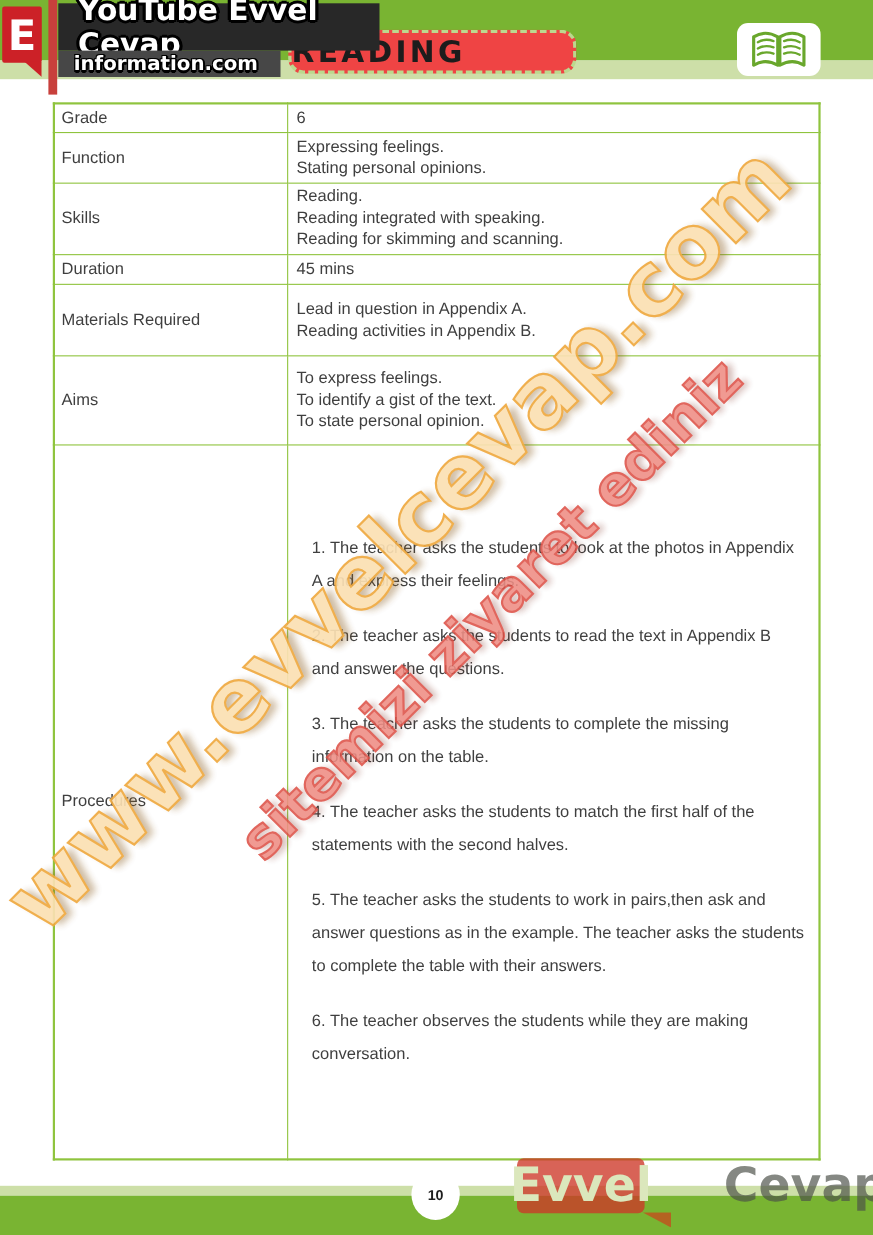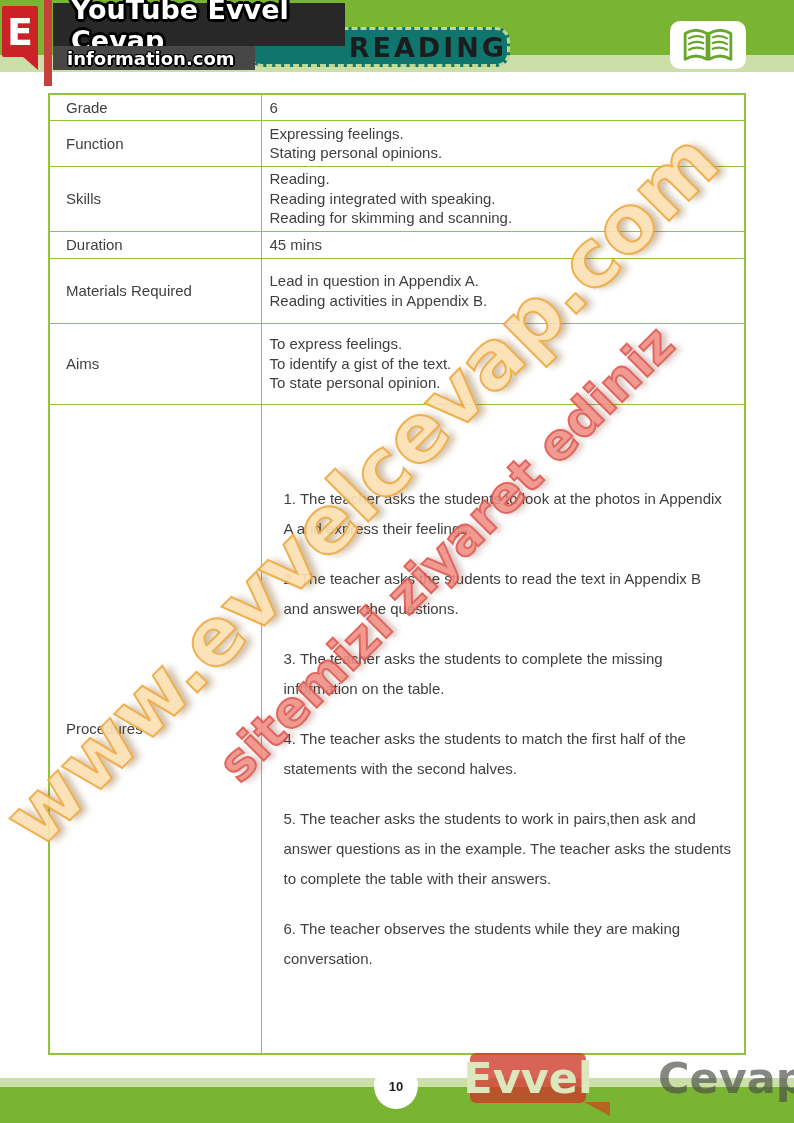--- a/index.html
+++ b/index.html
@@ -20,33 +20,33 @@
 
   .banner-dark{position:absolute;left:53px;top:3px;width:292px;height:43px;background:#282828;z-index:4;
                display:flex;align-items:center;padding-left:18px;box-sizing:border-box;}
   .banner-dark span{color:#fff;font-size:27px;font-weight:700;font-family:"DejaVu Sans",sans-serif;
                text-shadow:-2px -2px 0 #000,2px -2px 0 #000,-2px 2px 0 #000,2px 2px 0 #000,0 3px 0 #000,0 -3px 0 #000,3px 0 0 #000,-3px 0 0 #000;}
   .banner-sub{position:absolute;left:53px;top:46px;width:202px;height:24px;background:#474747;z-index:4;
               display:flex;align-items:center;padding-left:14px;box-sizing:border-box;}
   .banner-sub span{color:#fff;font-size:18px;font-weight:700;font-family:"DejaVu Sans",sans-serif;
               text-shadow:-1px -1px 0 #000,1px -1px 0 #000,-1px 1px 0 #000,1px 1px 0 #000,0 2px 0 #000,2px 0 0 #000;}
 
-  .title-pill{position:absolute;left:248px;top:27px;width:256px;height:34px;background:#0f766e;
+  .title-pill{position:absolute;left:262px;top:27px;width:256px;height:34px;background:#ef4444;
               border:3px dashed #bcd88e;border-radius:14px;z-index:1;
-              display:flex;align-items:center;justify-content:flex-end;}
+              display:flex;align-items:center;justify-content:flex-start;}
   .title-pill span{font-family:"DejaVu Sans",sans-serif;font-weight:700;font-size:27px;color:#1c1c1c;letter-spacing:3px;}
 
   .book-box{position:absolute;left:670px;top:21px;width:76px;height:48px;background:#ffffff;border-radius:10px;
             display:flex;align-items:center;justify-content:center;z-index:1;}
 
   
   .plan-table{position:absolute;left:48px;top:93px;width:698px;border-collapse:collapse;table-layout:fixed;
               border:2px solid #8fc43e;z-index:1;}
   .plan-table td{border:1px solid #8fc43e;vertical-align:middle;color:#3f3f3f;font-size:15px;padding:2px 0;}
-  .plan-table td.lbl{padding-left:16px;}
+  .plan-table td.lbl{padding-left:6px;}
   .plan-table td.val{padding-left:8px;line-height:19.5px;white-space:pre-line;}
   tr.r0{height:26px;} tr.r1{height:46px;} tr.r2{height:65px;} tr.r3{height:27px;}
   tr.r4{height:65px;} tr.r5{height:81px;} tr.r6{height:650px;}
   td.proc{padding-left:22px;}
   td.proc p{margin:0 0 20px;line-height:30px;white-space:pre-line;}
   td.proc p:last-child{margin-bottom:0;}
 
   
   .wm{position:absolute;pointer-events:none;z-index:5;font-family:"DejaVu Sans",sans-serif;font-weight:700;
       transform-origin:0 0;transform:rotate(-45deg);white-space:nowrap;}

